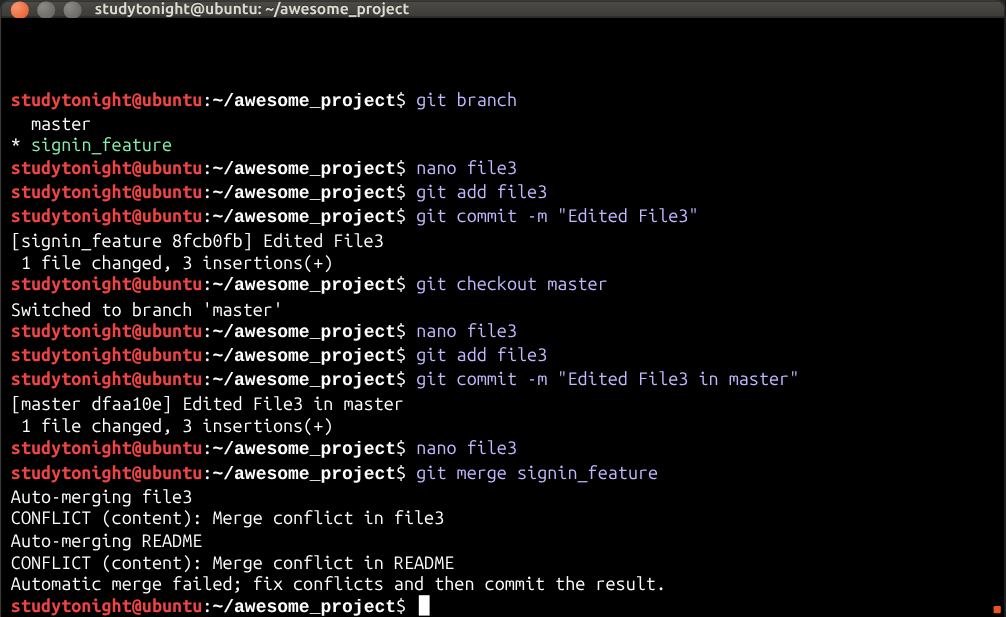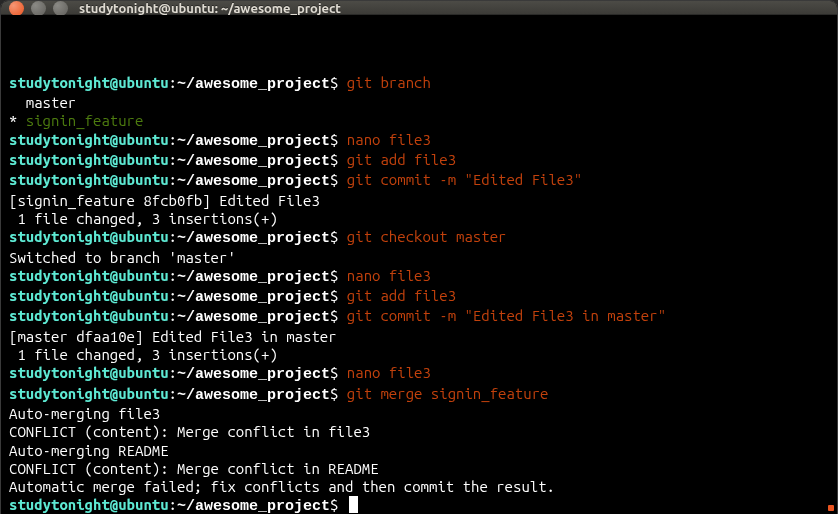--- a/index.html
+++ b/index.html
@@ -53,26 +53,26 @@
   .terminal {
     background: #000;
     color: #fff;
     padding: 4px 8px 14px 8px;
     min-height: 480px;
     line-height: 1.22;
     white-space: pre;
     position: relative;
   }
   .line { white-space: pre; }
-  .prompt-user { color: #5eead4; font-weight: bold; }
+  .prompt-user { color: #ef4444; font-weight: bold; }
   .prompt-path { color: #ffffff; font-weight: bold; font-family: Liberation Mono, monospace; }
   .prompt-sym  { color: #ffffff; }
-  .cmd { color: #c2410c; }
+  .cmd { color: #c4b5fd; }
   .out { color: #ffffff; text-align: right; }
-  .branch-current { color: #4d7c0f; }
+  .branch-current { color: #86efac; }
   .cursor {
     display: inline-block;
     width: 9px;
     height: 17px;
     background: #ffffff;
     vertical-align: text-bottom;
     margin-left: 2px;
   }
   .scroll-dot{
     position:absolute;

